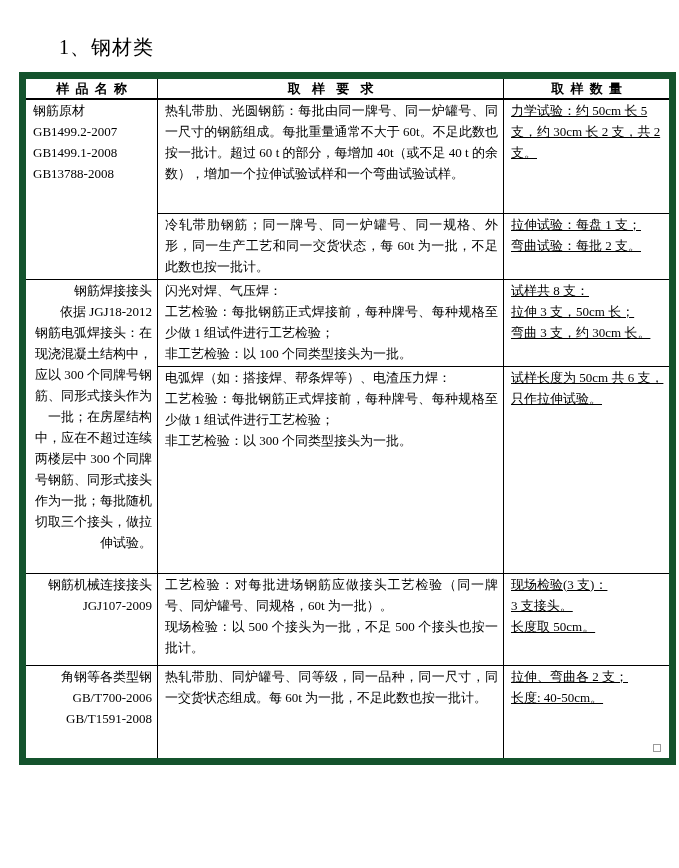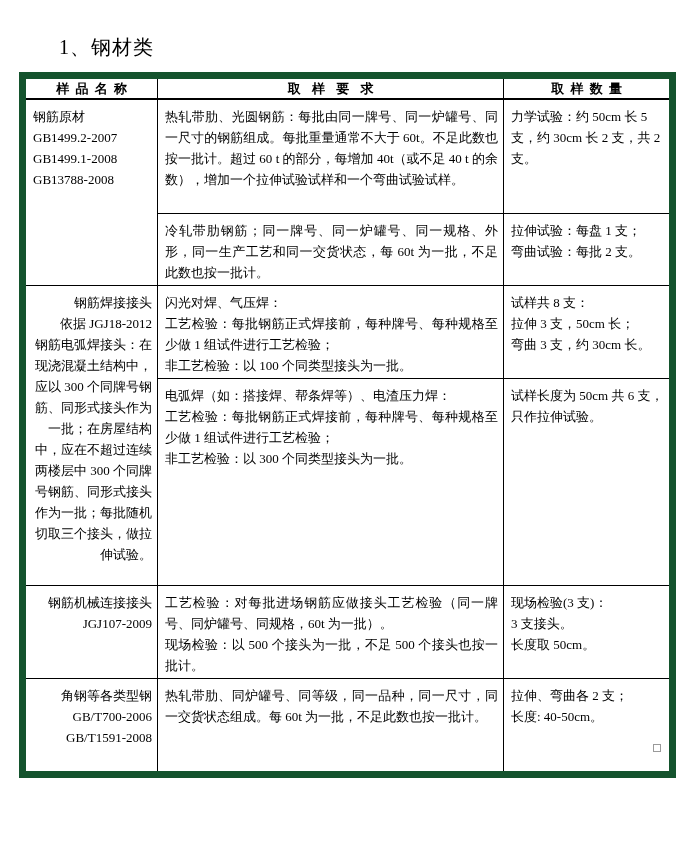--- a/index.html
+++ b/index.html
@@ -29,21 +29,21 @@
     border-collapse: collapse;
     table-layout: fixed;
     border: 7px solid #14532d;
     margin-left: 8px;
   }
   .sampling th, .sampling td {
     border: 1px solid #000;
     font-size: 13px;
     line-height: 21px;
     vertical-align: top;
-    padding: 6px 5px 2px 7px;
+    padding: 0 5px 2px 7px;
     white-space: pre-line;
     overflow: hidden;
   }
   .sampling th {
     border-bottom: 2px solid #000;
     font-weight: bold;
     text-align: center;
     height: 20px;
     line-height: 17px;
     padding: 1px;
@@ -64,21 +64,21 @@
     vertical-align: middle;
     padding: 2px 2px 2px 9px;
     line-height: 24px;
   }
   .c-name-mid { line-height: 21.5px; padding: 2px 4px; }
 
   
   .c-req { text-align: justify; }
 
   
-  .c-qty { padding-left: 9px; }
+  .c-qty { padding-left: 9px; text-decoration: underline; }
 
   .v-mid { vertical-align: middle; }
   .pt-arc-req { padding-top: 64px; }
   .pt-arc-qty { padding-top: 86px; }
   .pt-qty-sm { padding-top: 6px; }
 
   
   .anchor-square {
     position: absolute;
     left: 653px; top: 744px;

